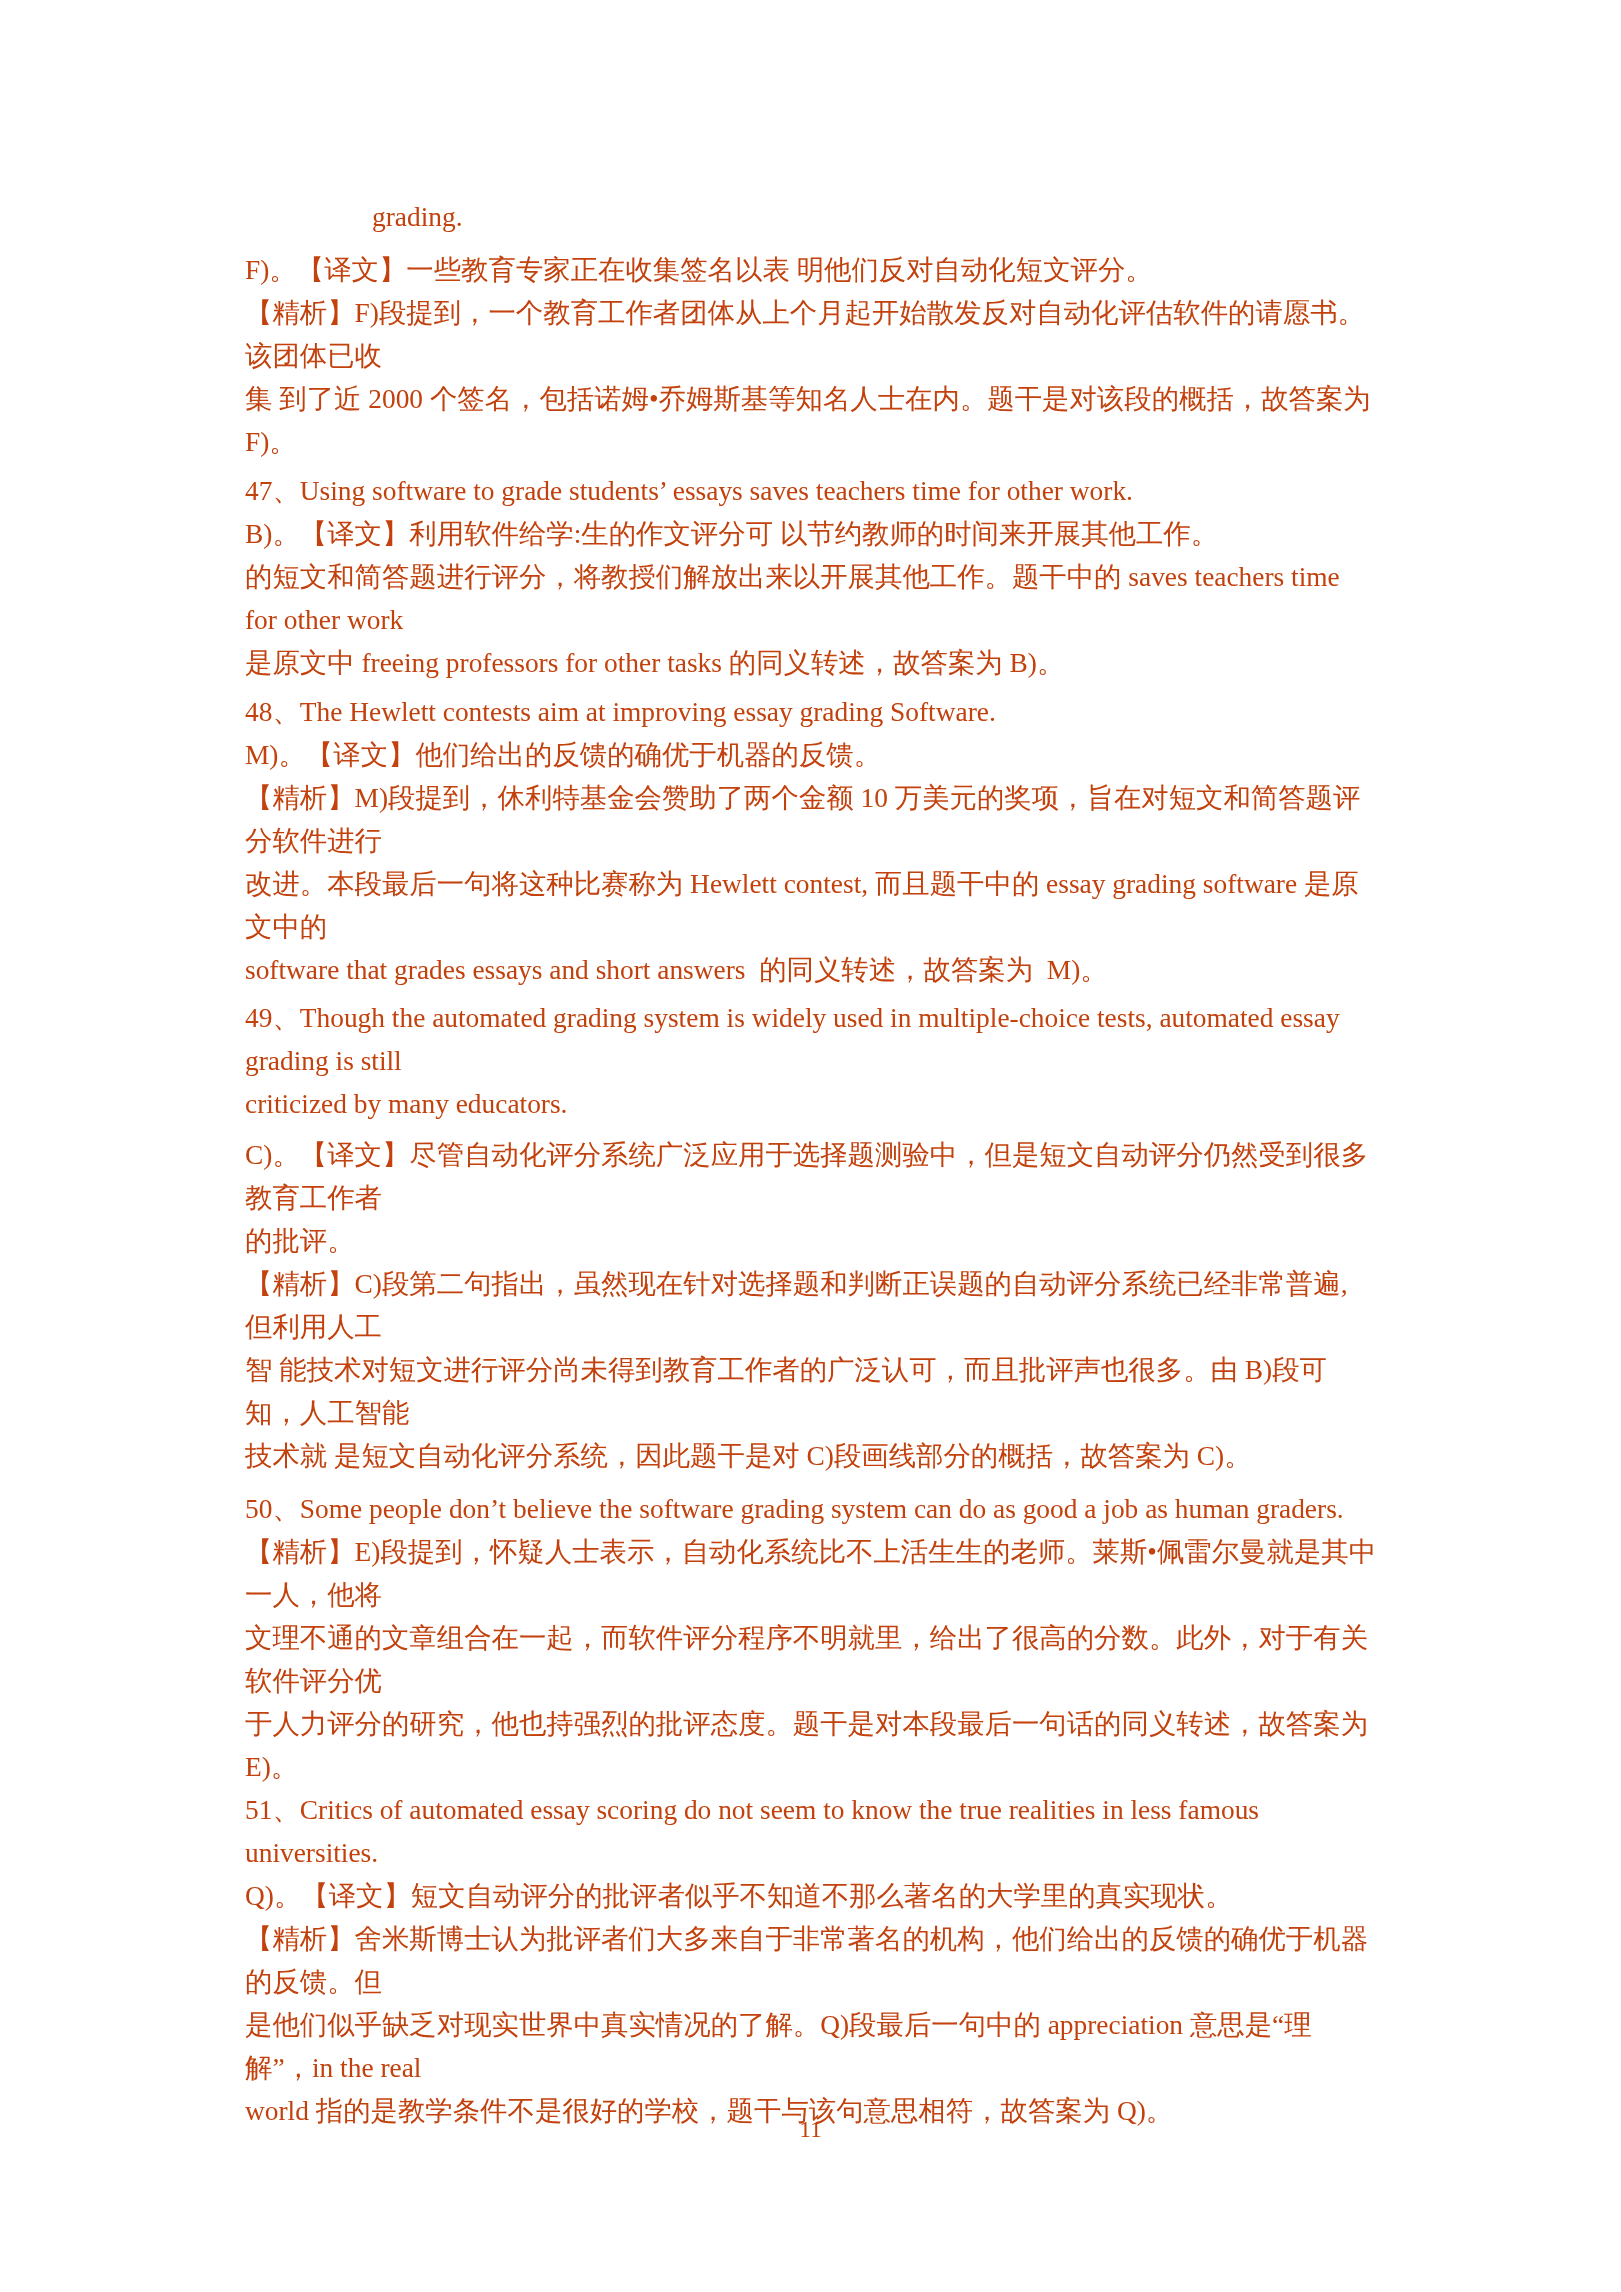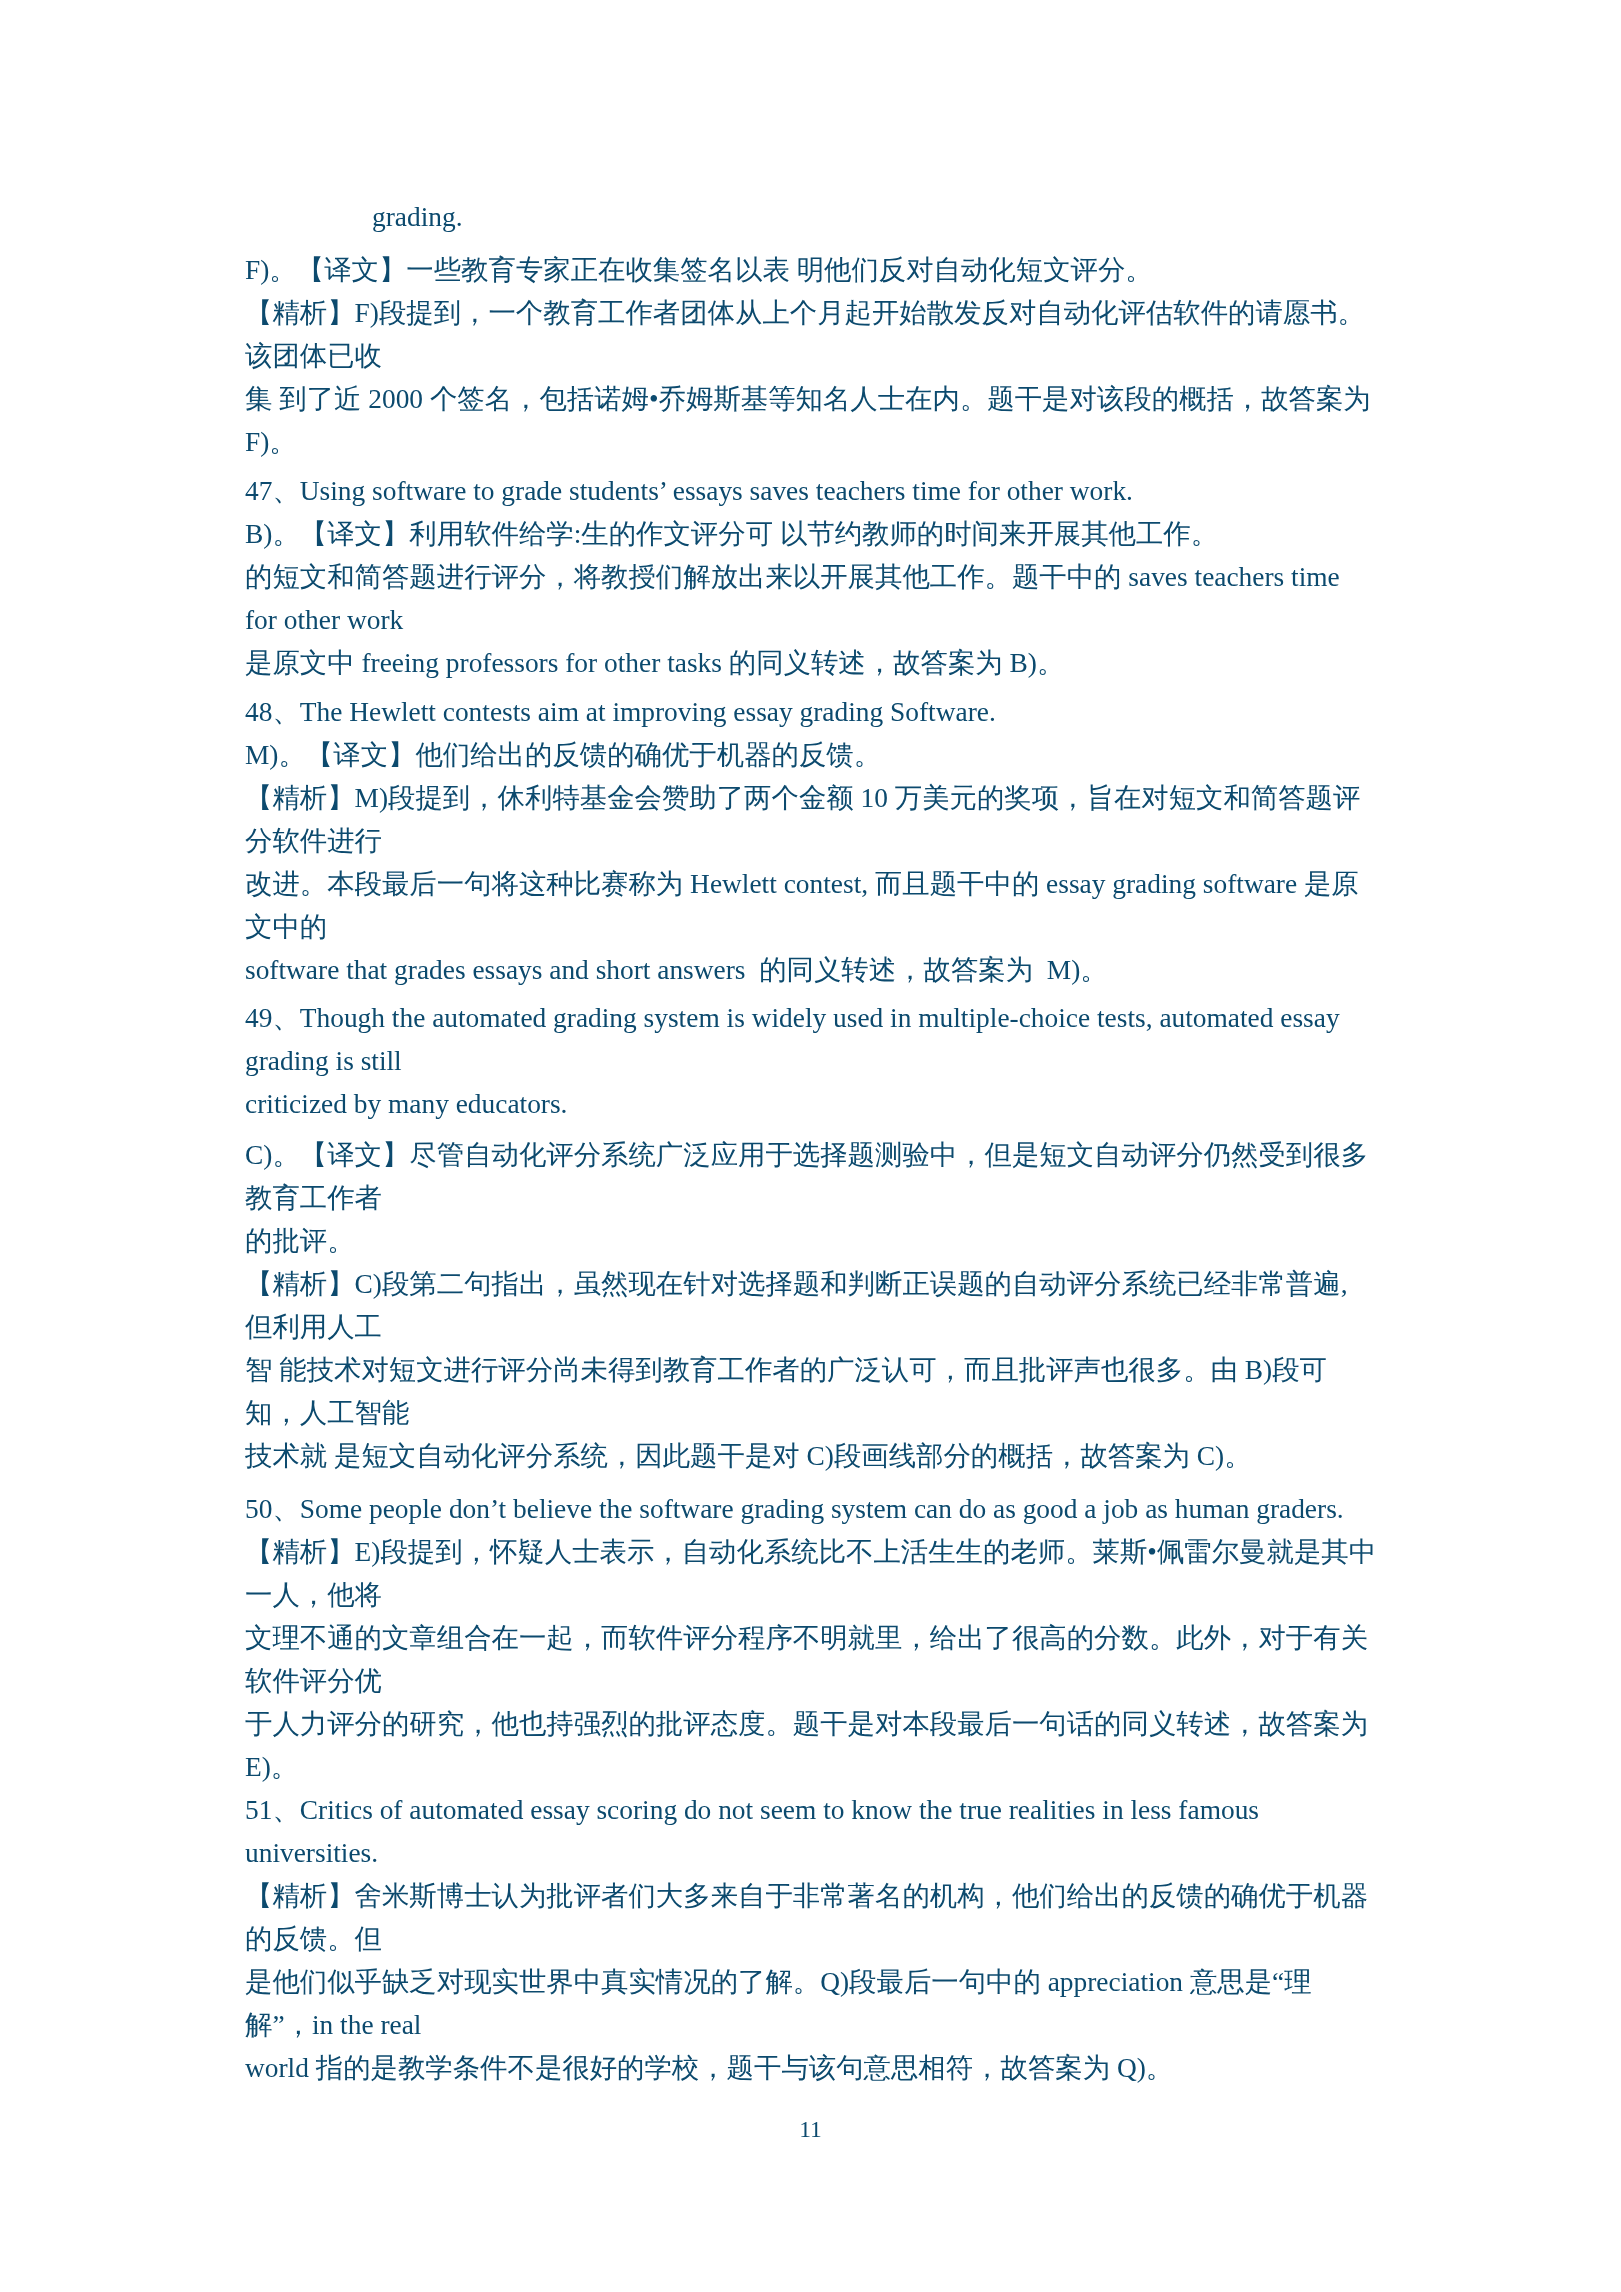--- a/index.html
+++ b/index.html
@@ -2,21 +2,21 @@
 <html><head>
 <meta charset="utf-8">
 <style>
   html, body { margin: 0; padding: 0; background: #e8e8e8; }
   .page {
     position: relative;
     width: 1621px;
     height: 2293px;
     background: #ffffff;
     font-family: "Liberation Serif", "DejaVu Serif", serif;
-    color: #0c4a6e;
+    color: #c2410c;
     overflow: hidden;
   }
   .content {
     position: absolute;
     left: 245px;
     top: 196px;
     width: 1132px;
     font-size: 27.4px;
     line-height: 43px;
     text-align: left;
@@ -56,19 +56,20 @@
       <div class="line" style="margin-top: 7.8px;"><span>C)。</span><span>【译文】</span><span>尽管自动化评分系统广泛应用于选择题测验中，但是短文自动评分仍然受到很多教育工作者</span></div>
       <div class="line"><span>的批评。</span></div>
       <div class="line"><span>【精析】</span><span>C)段第二句指出，虽然现在针对选择题和判断正误题的自动评分系统已经非常普遍, 但利用人工</span></div>
       <div class="line"><span>智 能技术对短文进行评分尚未得到教育工作者的广泛认可，而且批评声也很多。由 B)段可知，人工智能</span></div>
       <div class="line"><span>技术就 是短文自动化评分系统，因此题干是对 C)段画线部分的概括，故答案为 C)。</span></div>
       <div class="line" style="margin-top: 9.8px;"><span>50、Some people don’t believe the software grading system can do as good a job as human graders.</span></div>
       <div class="line"><span>【精析】</span><span>E)段提到，怀疑人士表示，自动化系统比不上活生生的老师。莱斯•佩雷尔曼就是其中一人，他将</span></div>
       <div class="line"><span>文理不通的文章组合在一起，而软件评分程序不明就里，给出了很高的分数。此外，对于有关软件评分优</span></div>
       <div class="line"><span>于人力评分的研究，他也持强烈的批评态度。题干是对本段最后一句话的同义转述，故答案为 E)。</span></div>
       <div class="line"><span>51、Critics of automated essay scoring do not seem to know the true realities in less famous universities.</span></div>
+      <div class="line"><span>Q)。</span><span>【译文】</span><span>短文自动评分的批评者似乎不知道不那么著名的大学里的真实现状。</span></div>
       <div class="line"><span>【精析】</span><span>舍米斯博士认为批评者们大多来自于非常著名的机构，他们给出的反馈的确优于机器的反馈。但</span></div>
       <div class="line"><span>是他们似乎缺乏对现实世界中真实情况的了解。Q)段最后一句中的 appreciation 意思是“理解”，in the real</span></div>
       <div class="line"><span>world 指的是教学条件不是很好的学校，题干与该句意思相符，故答案为 Q)。</span></div>
     </div>
   <div class="page-number">11</div>
 </div>
 
 
 </body></html>

